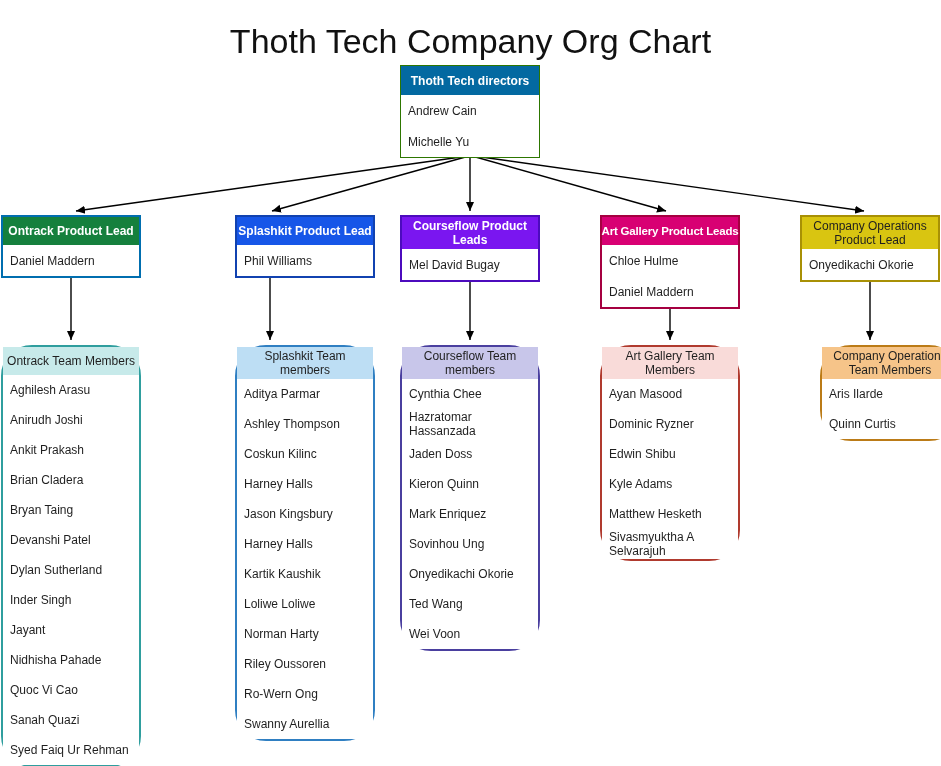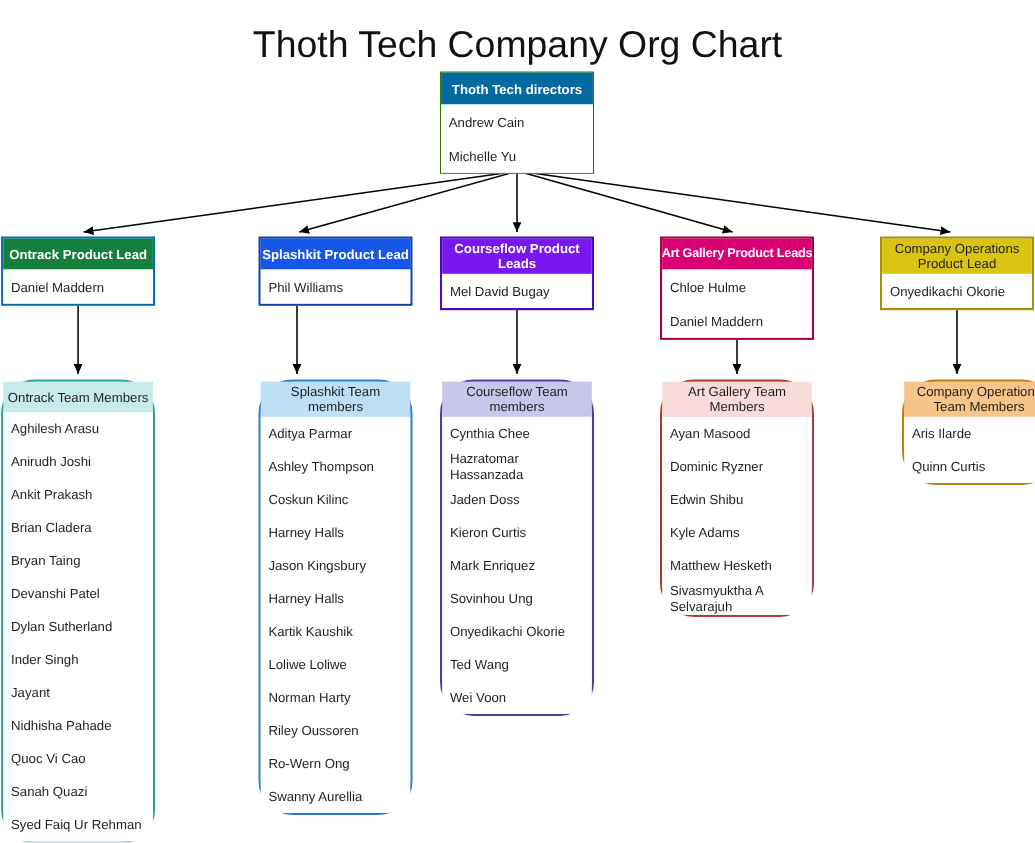--- a/index.html
+++ b/index.html
@@ -122,21 +122,21 @@
     <div>
         <div class="row">Mel David Bugay</div>
       </div>
   </div>
   <div class="box team col2" style="border-color: rgb(74, 63, 159);">
     <div class="hdr" style="background: rgb(200, 198, 234); color: rgb(31, 31, 31);">Courseflow Team members</div>
     <div>
         <div class="row">Cynthia Chee</div>
         <div class="row">Hazratomar Hassanzada</div>
         <div class="row">Jaden Doss</div>
-        <div class="row">Kieron Curtis</div>
+        <div class="row">Kieron Quinn</div>
         <div class="row">Mark Enriquez</div>
         <div class="row">Sovinhou Ung</div>
         <div class="row">Onyedikachi Okorie</div>
         <div class="row">Ted Wang</div>
         <div class="row">Wei Voon</div>
       </div>
   </div>
 
   <div class="box lead col3" style="border-color: rgb(165, 0, 64);">
     <div class="hdr bold tight" style="background: rgb(216, 0, 115); color: rgb(255, 255, 255);">Art Gallery Product Leads</div>

